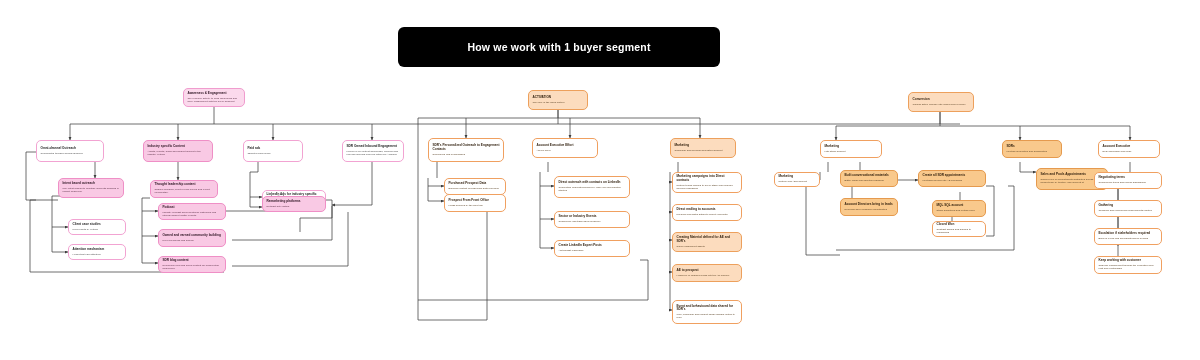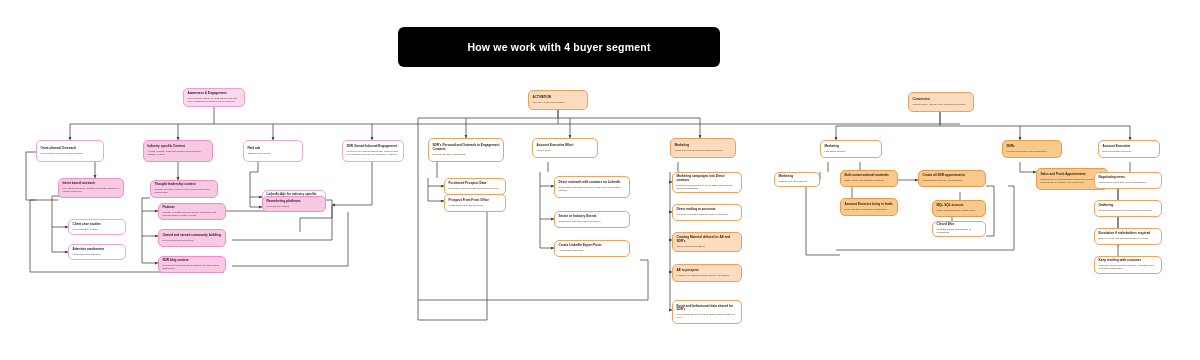--- a/index.html
+++ b/index.html
@@ -179,21 +179,21 @@
 
       <path d="M1130,162 L1130,172"></path>
       <path d="M1118,172 L1118,180 L1094,180" marker-end="url(#arw)"></path>
       <path d="M1118,180 L1118,208 L1094,208" marker-end="url(#arw)"></path>
       <path d="M1118,208 L1118,236 L1094,236" marker-end="url(#arw)"></path>
       <path d="M1118,236 L1118,264 L1094,264" marker-end="url(#arw)"></path>
     </g>
   </svg>
 
   <div class="title-bar">
-    <span class="title-text">How we work with 4 buyer segment</span>
+    <span class="title-text">How we work with 1 buyer segment</span>
   </div>
 
   <div class="node pink-fill2" style="left:183px; top:88px; width:62px; height:19px;">
     <div class="nt">Awareness &amp; Engagement</div>
     <div class="nd">Top of funnel activity to build awareness and drive engagement with the buyer segment</div>
   </div>
 
   <div class="node pink-out" style="left:36px; top:140px; width:68px; height:22px;">
     <div class="nt">Omni-channel Outreach</div>
     <div class="nd">Coordinated touches across channels</div>

